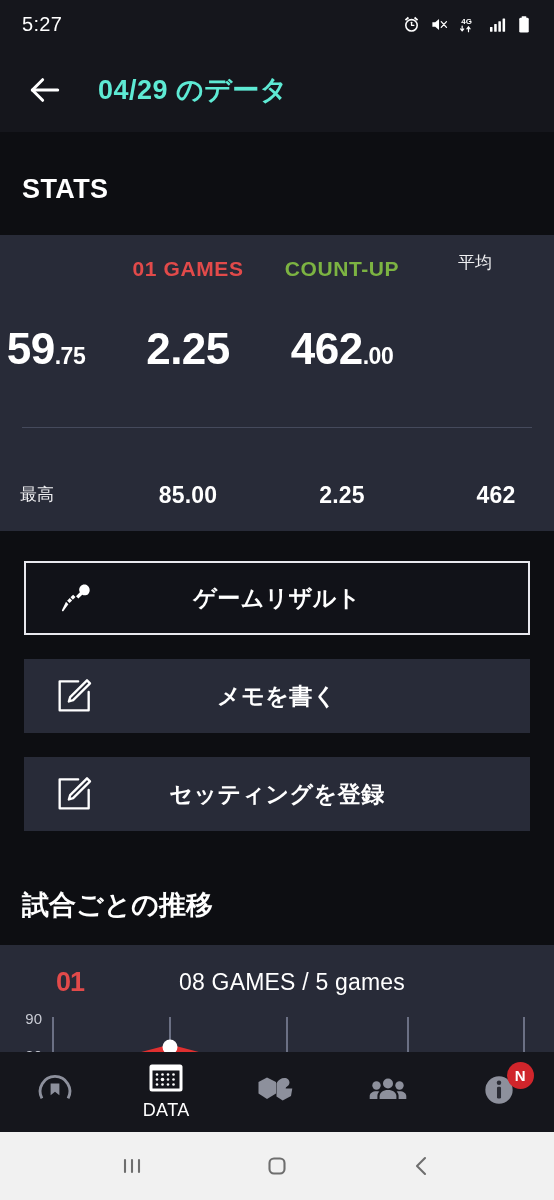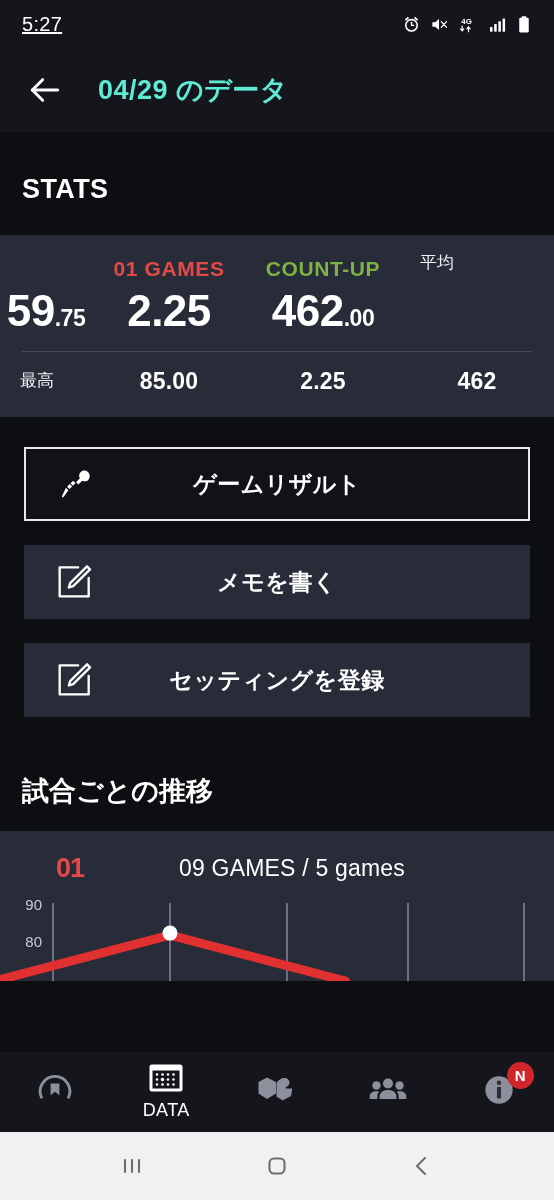--- a/index.html
+++ b/index.html
@@ -12,21 +12,20 @@
     position:relative;
   }
 
   
   .statusbar {
     height:48px;
     background:#15161c;
     display:flex; align-items:center;
     padding:0 22px;
     position:relative;
-    text-decoration:underline;
   }
   .status-time { font-size:20px; font-weight:400; letter-spacing:.3px; color:#fff; }
   .status-icons { margin-left:auto; display:flex; align-items:center; gap:9px; }
   .status-icons svg { display:block; }
 
   
   .appbar {
     height:84px;
     background:#15161c;
     display:flex; align-items:center;
@@ -41,21 +40,21 @@
   
   .section-title {
     font-size:27px; font-weight:700; color:#fff;
     padding:42px 0 30px 22px;
     letter-spacing:.4px;
   }
   .stats-card {
     background:#282b38;
     padding:4px 0 8px 0;
   }
-  .stats-grid { display:grid; grid-template-columns:92px 1fr 1fr 1fr; }
+  .stats-grid { display:grid; grid-template-columns:92px 1fr 1fr 1fr;gap:38px; }
   .sh { text-align:center; padding:18px 0 4px; font-size:21px; font-weight:700; letter-spacing:.6px; }
   .sh.c0 { color:#e24a4a; }
   .sh.c1 { color:#3f8fd8; }
   .sh.c2 { color:#7cb342; }
   .row-label {
     display:flex; align-items:center; justify-content:flex-start;
     padding-left:20px; font-size:17px; color:#f0f0f2; font-weight:400;
   }
   .row-avg .val {
     text-align:center; font-size:44px; font-weight:700;
@@ -254,21 +253,21 @@
     <span class="btn-label">セッティングを登録</span>
   </div>
 
 </div>
 
 <div class="chart-head">試合ごとの推移</div>
 
 <div class="chart-card">
   <div class="chart-top">
     <span class="game-badge">01</span>
-    <span class="chart-caption">09 GAMES / 5 games</span>
+    <span class="chart-caption">08 GAMES / 5 games</span>
   </div>
 
   <div class="chart-plot">
     <svg width="554" height="86" viewBox="0 0 554 86">
 
       <text id="yt0" x="42" y="15" text-anchor="end" font-family="Liberation Sans, sans-serif" font-size="15" fill="#c9cbd4">90</text>
       <text id="yt1" x="42" y="52" text-anchor="end" font-family="Liberation Sans, sans-serif" font-size="15" fill="#c9cbd4">80</text>
 
       <line x1="53" y1="8" x2="53" y2="86" stroke="#6b7084" stroke-width="2"></line>
       <line x1="170" y1="8" x2="170" y2="86" stroke="#6b7084" stroke-width="2"></line>

